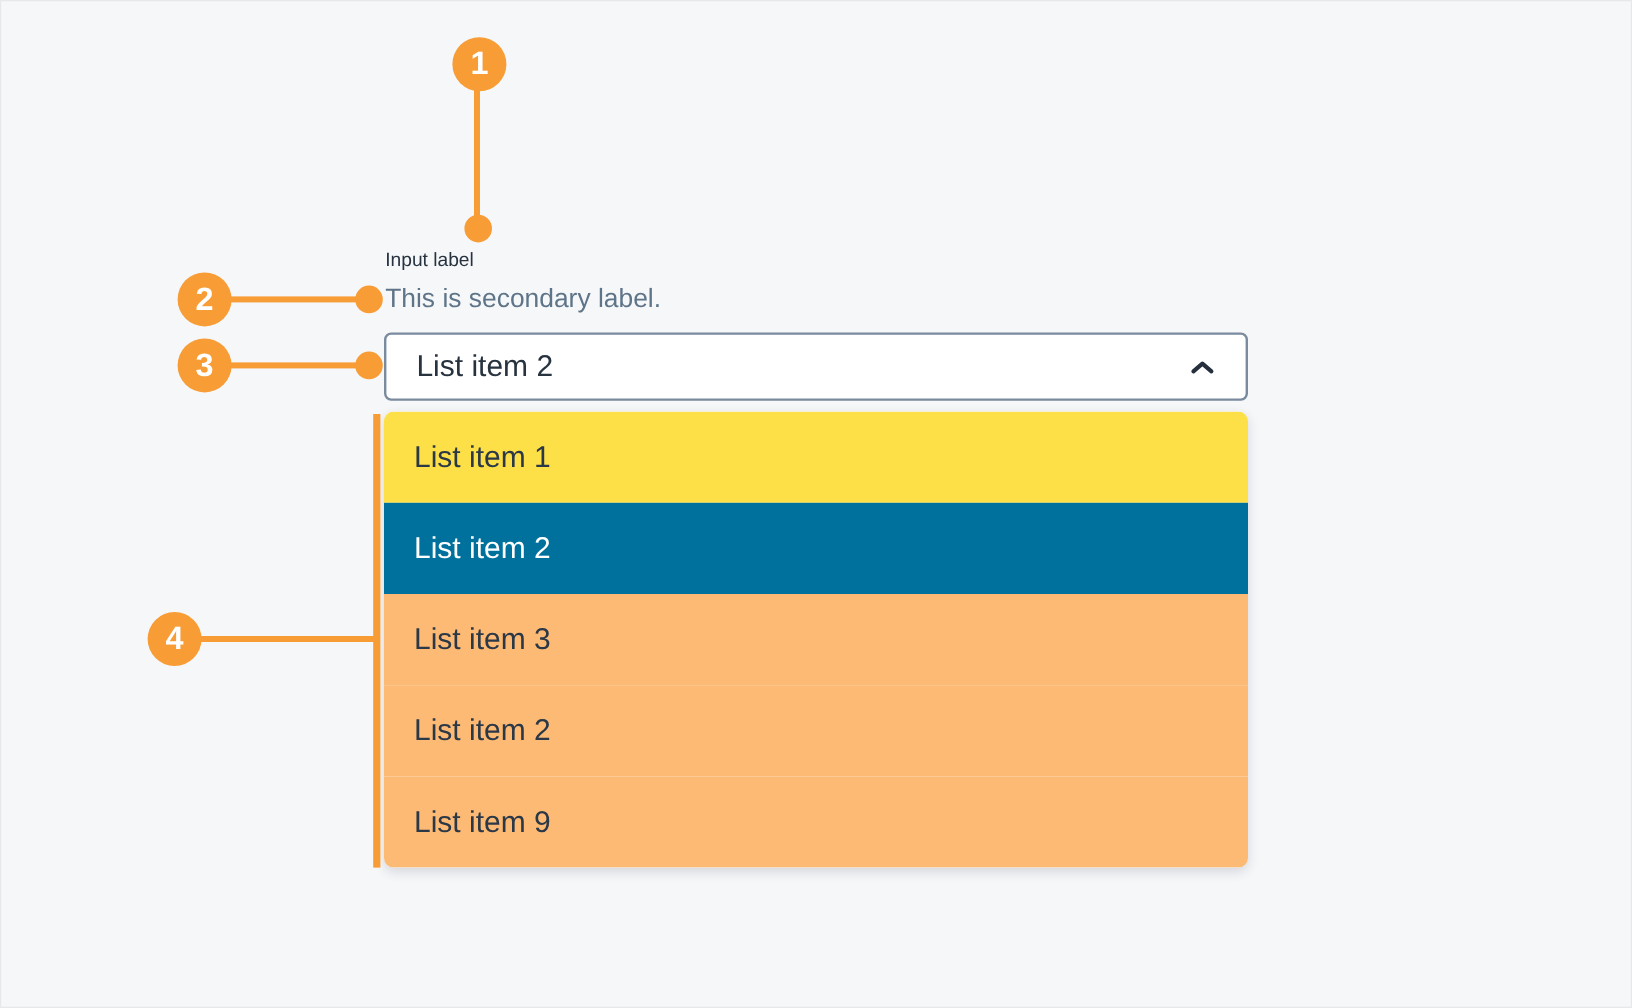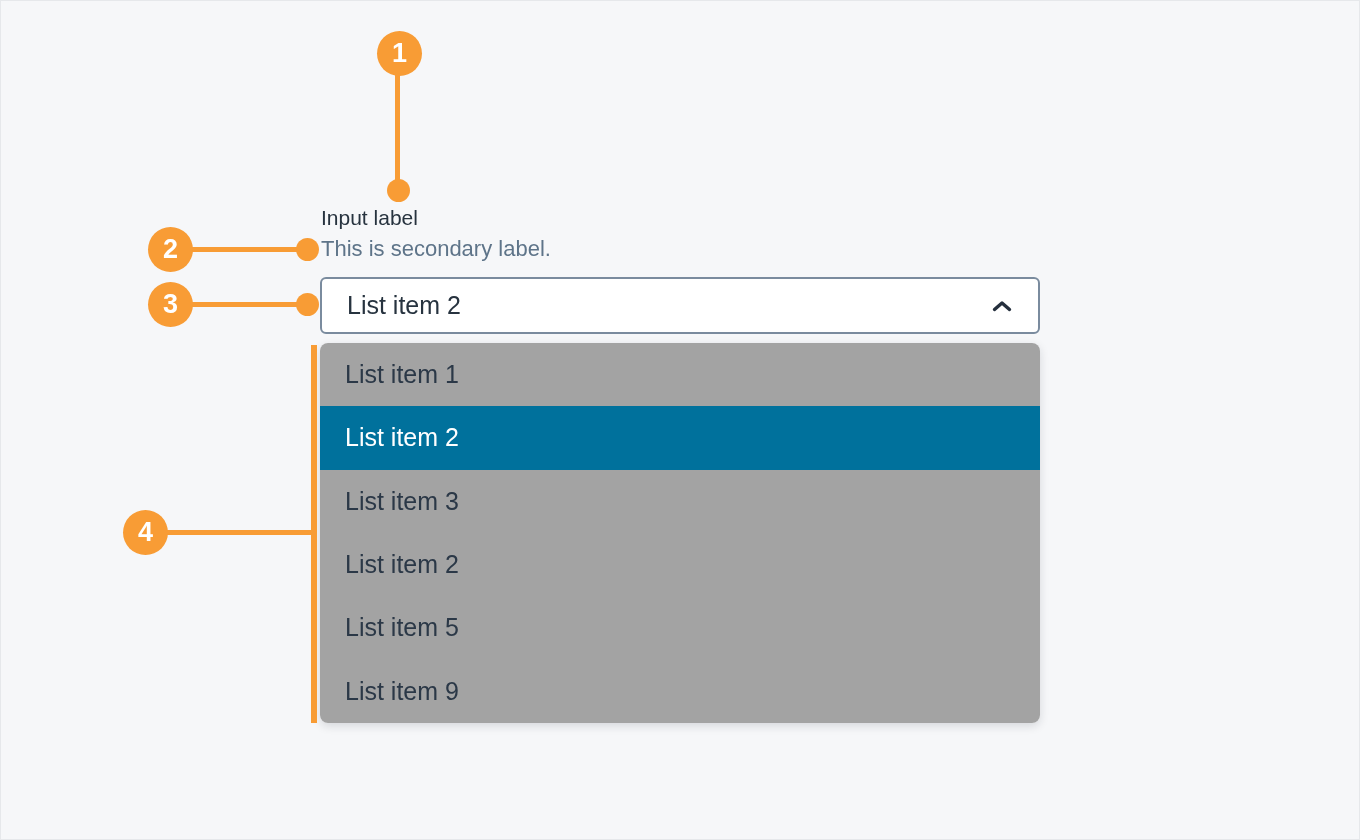--- a/index.html
+++ b/index.html
@@ -28,21 +28,21 @@
     position:absolute;width:23px;height:23px;border-radius:50%;
     background:#F89C35;z-index:26;
   }
   .bracket-bar{
     position:absolute;left:311px;top:345px;width:6px;height:378px;
     background:#F89C35;z-index:25;
   }
   
   .input-label{
     position:absolute;left:321px;top:203px;
-    font-size:21px;line-height:30px;color:#27333F;
+    font-size:16px;line-height:30px;color:#27333F;
   }
   .secondary-text{
     position:absolute;left:321px;top:236px;
     font-size:22px;line-height:26px;color:#5E7489;
   }
   .select-toggle{
     position:absolute;left:320px;top:277px;
     width:720px;height:57px;box-sizing:border-box;
     background:#fff;border:2px solid #7A8B9E;border-radius:6px;
     display:flex;align-items:center;
@@ -60,23 +60,23 @@
     background:#fff;border-radius:8px;
     box-shadow:0 3px 10px rgba(20,30,45,0.14);
     display:flex;flex-direction:column;
     overflow:hidden;
     z-index:10;
   }
   .option{
     flex:1;display:flex;align-items:center;
     padding-left:25px;
     font-size:25px;color:#2B3847;
-    background:#a3a3a3;cursor:pointer;
+    background:#fdba74;cursor:pointer;
   }
-  .option.hover{background:#a3a3a3;}
+  .option.hover{background:#fde047;}
   .option.selected{background:#00719C;color:#ffffff;}
 </style>
 </head>
 <body>
 
 <div class="canvas">
 
   <div class="badge" style="left:377px;top:31px;">1</div>
   <div class="conn" style="left:395px;top:54px;width:5px;height:137px;"></div>
   <div class="dot" style="left:387px;top:179px;"></div>
@@ -101,17 +101,16 @@
     <svg class="chevron" viewBox="0 0 20 12">
       <polyline points="2.5,9.5 10,3 17.5,9.5" fill="none" stroke="#252F3D" stroke-width="3.4" stroke-linecap="round" stroke-linejoin="round"></polyline>
     </svg>
   </div>
 
   <div class="listbox">
     <div class="option hover">List item 1</div>
     <div class="option selected">List item 2</div>
     <div class="option">List item 3</div>
     <div class="option">List item 2</div>
-    <div class="option">List item 5</div>
     <div class="option">List item 9</div>
   </div>
 
 </div>
 
 </body></html>

